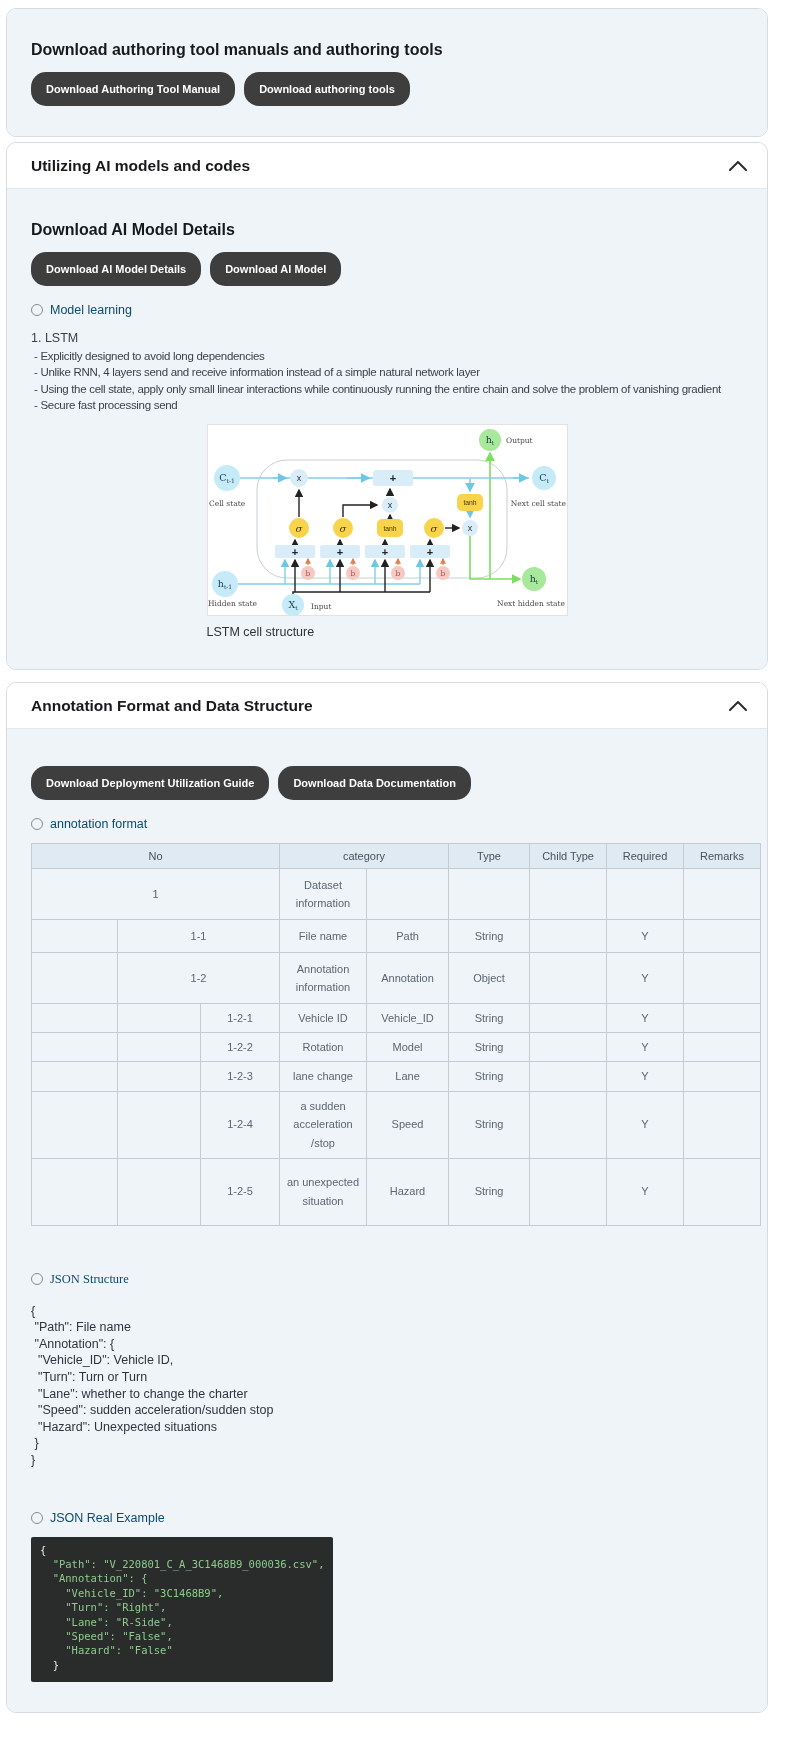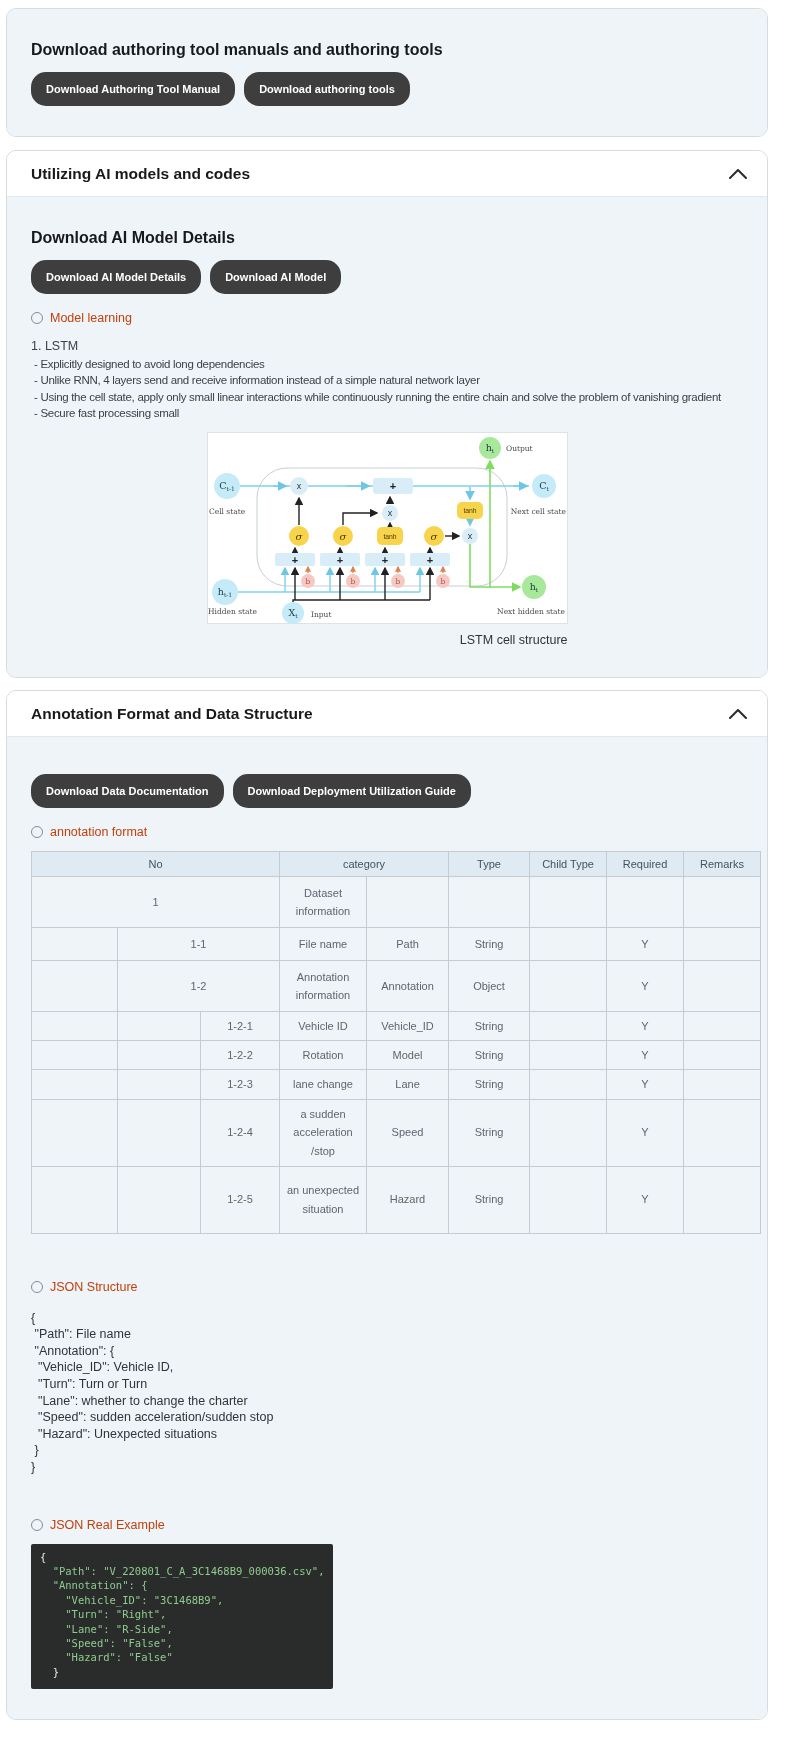--- a/index.html
+++ b/index.html
@@ -7,63 +7,63 @@
     width:793px;min-height:1745px;background:#ffffff;
     font-family:"Liberation Sans", sans-serif;
     -webkit-font-smoothing:antialiased;
   }
   .card{
     width:762px;margin-left:6px;background:#ffffff;
     border:1px solid #d5dbe1;border-radius:10px;overflow:hidden;
     box-sizing:border-box;
   }
   .card.first{margin-top:8px;}
-  .card.second{margin-top:13px;}
+  .card.second{margin-top:5px;}
   .card.third{margin-top:12px;}
   .card-header{
     height:45px;display:flex;align-items:center;justify-content:space-between;
     padding:0 20px 0 24px;background:#ffffff;border-bottom:1px solid #e3e8ec;
     cursor:pointer;
   }
   .card-title{margin:0;font-size:15.5px;font-weight:700;color:#17191b;}
   .chevron{display:flex;align-items:center;}
   .card-body{background:#eff4f8;padding:24px 24px 30px;}
   .body-heading{margin:8px 0 0;font-size:16px;font-weight:700;color:#17191b;}
   .btn-row{margin-top:13px;display:flex;gap:9px;}
   .dl-btn{
     background:#3e3e3e;color:#ffffff;border:none;border-radius:15px;
     height:34px;padding:0 15px;font-family:inherit;font-size:11px;font-weight:700;
     cursor:pointer;white-space:nowrap;
   }
   .radio-row{margin-top:17px;display:flex;align-items:center;gap:7px;
-    font-size:12.5px;color:#c2410c;}
+    font-size:12.5px;color:#0c4a6e;}
   .radio-circle{width:12px;height:12px;border:1.5px solid #858c93;border-radius:50%;
     box-sizing:border-box;background:transparent;flex:0 0 auto;}
   .lstm-title{margin-top:14px;font-size:12.5px;color:#3a4148;}
   .lstm-point{margin-top:4.5px;font-size:11.5px;letter-spacing:-0.3px;color:#3a4148;
     padding-left:3px;white-space:nowrap;}
   .figure{margin:13px auto 0;width:361px;text-align:center;}
   .figure svg{display:block;}
-  .fig-caption{margin-top:9px;font-size:12.5px;color:#2e3338;text-align:right;}
+  .fig-caption{margin-top:9px;font-size:12.5px;color:#2e3338;text-align:left;}
   
   .fmt-table{border-collapse:collapse;margin-top:12px;table-layout:fixed;width:729px;background:transparent;}
   .fmt-table th,.fmt-table td{
     border:1px solid #c3ccd3;text-align:center;vertical-align:middle;
     font-size:11px;color:#5c6670;font-weight:400;padding:5px 4px;line-height:1.65;
     overflow:hidden;
   }
   .fmt-table thead th{background:#dfeaf3;color:#46525c;padding:3px 12px;}
   .row-tall td{height:40px;}
   .row-med td{height:22px;}
   .row-sm td{height:18px;}
   .row-xl td{height:56px;}
   
   .json-block{margin-top:16px;}
   .json-line{font-size:12.5px;line-height:16.6px;color:#2f353b;white-space:pre;}
-  .mt-xl{margin-top:46px;}
+  .mt-xl{margin-top:46px;font-family:Liberation Serif, serif;}
   .mt-lg{margin-top:42px;}
   .code-block{
     margin-top:12px;width:302px;box-sizing:border-box;background:#2a2c2b;
     border-radius:2px;padding:6px 9px 10px;
   }
   .code-line{
     font-family:"DejaVu Sans Mono", monospace;font-size:10.5px;line-height:14.4px;
     color:#8ecb8e;white-space:pre;
   }
   .code-line.brace{color:#e9e9e9;}
@@ -106,21 +106,21 @@
       <button class="dl-btn">Download AI Model</button>
     </div>
     <div class="radio-row">
       <span class="radio-circle"></span>
       <span>Model learning</span>
     </div>
     <div class="lstm-title">1. LSTM</div>
     <div class="lstm-point">- Explicitly designed to avoid long dependencies</div>
     <div class="lstm-point">- Unlike RNN, 4 layers send and receive information instead of a simple natural network layer</div>
     <div class="lstm-point">- Using the cell state, apply only small linear interactions while continuously running the entire chain and solve the problem of vanishing gradient</div>
-    <div class="lstm-point">- Secure fast processing small</div>
+    <div class="lstm-point">- Secure fast processing send</div>
 
     <figure class="figure">
       <svg width="361" height="192" viewBox="0 0 361 192">
         <defs>
           <marker id="ab" markerWidth="6" markerHeight="6" refX="5" refY="3" orient="auto">
               <path d="M0,0 L6,3 L0,6 Z" fill="#222"></path>
             </marker>
           <marker id="au" markerWidth="6" markerHeight="6" refX="5" refY="3" orient="auto">
               <path d="M0,0 L6,3 L0,6 Z" fill="#6cc7e4"></path>
             </marker>
@@ -268,22 +268,22 @@
   <div class="card-header">
     <h2 class="card-title">Annotation Format and Data Structure</h2>
     <span class="chevron">
       <svg width="18" height="10" viewBox="0 0 18 10">
           <polyline points="1,9 9,1 17,9" fill="none" stroke="#2a2a2a" stroke-width="2" stroke-linecap="round" stroke-linejoin="round"></polyline>
         </svg>
     </span>
   </div>
   <div class="card-body">
     <div class="btn-row">
+      <button class="dl-btn">Download Deployment Utilization Guide</button>
       <button class="dl-btn">Download Data Documentation</button>
-      <button class="dl-btn">Download Deployment Utilization Guide</button>
     </div>
     <div class="radio-row">
       <span class="radio-circle"></span>
       <span>annotation format</span>
     </div>
 
     <table class="fmt-table">
       <colgroup>
         <col style="width:86px">
           <col style="width:83px">

